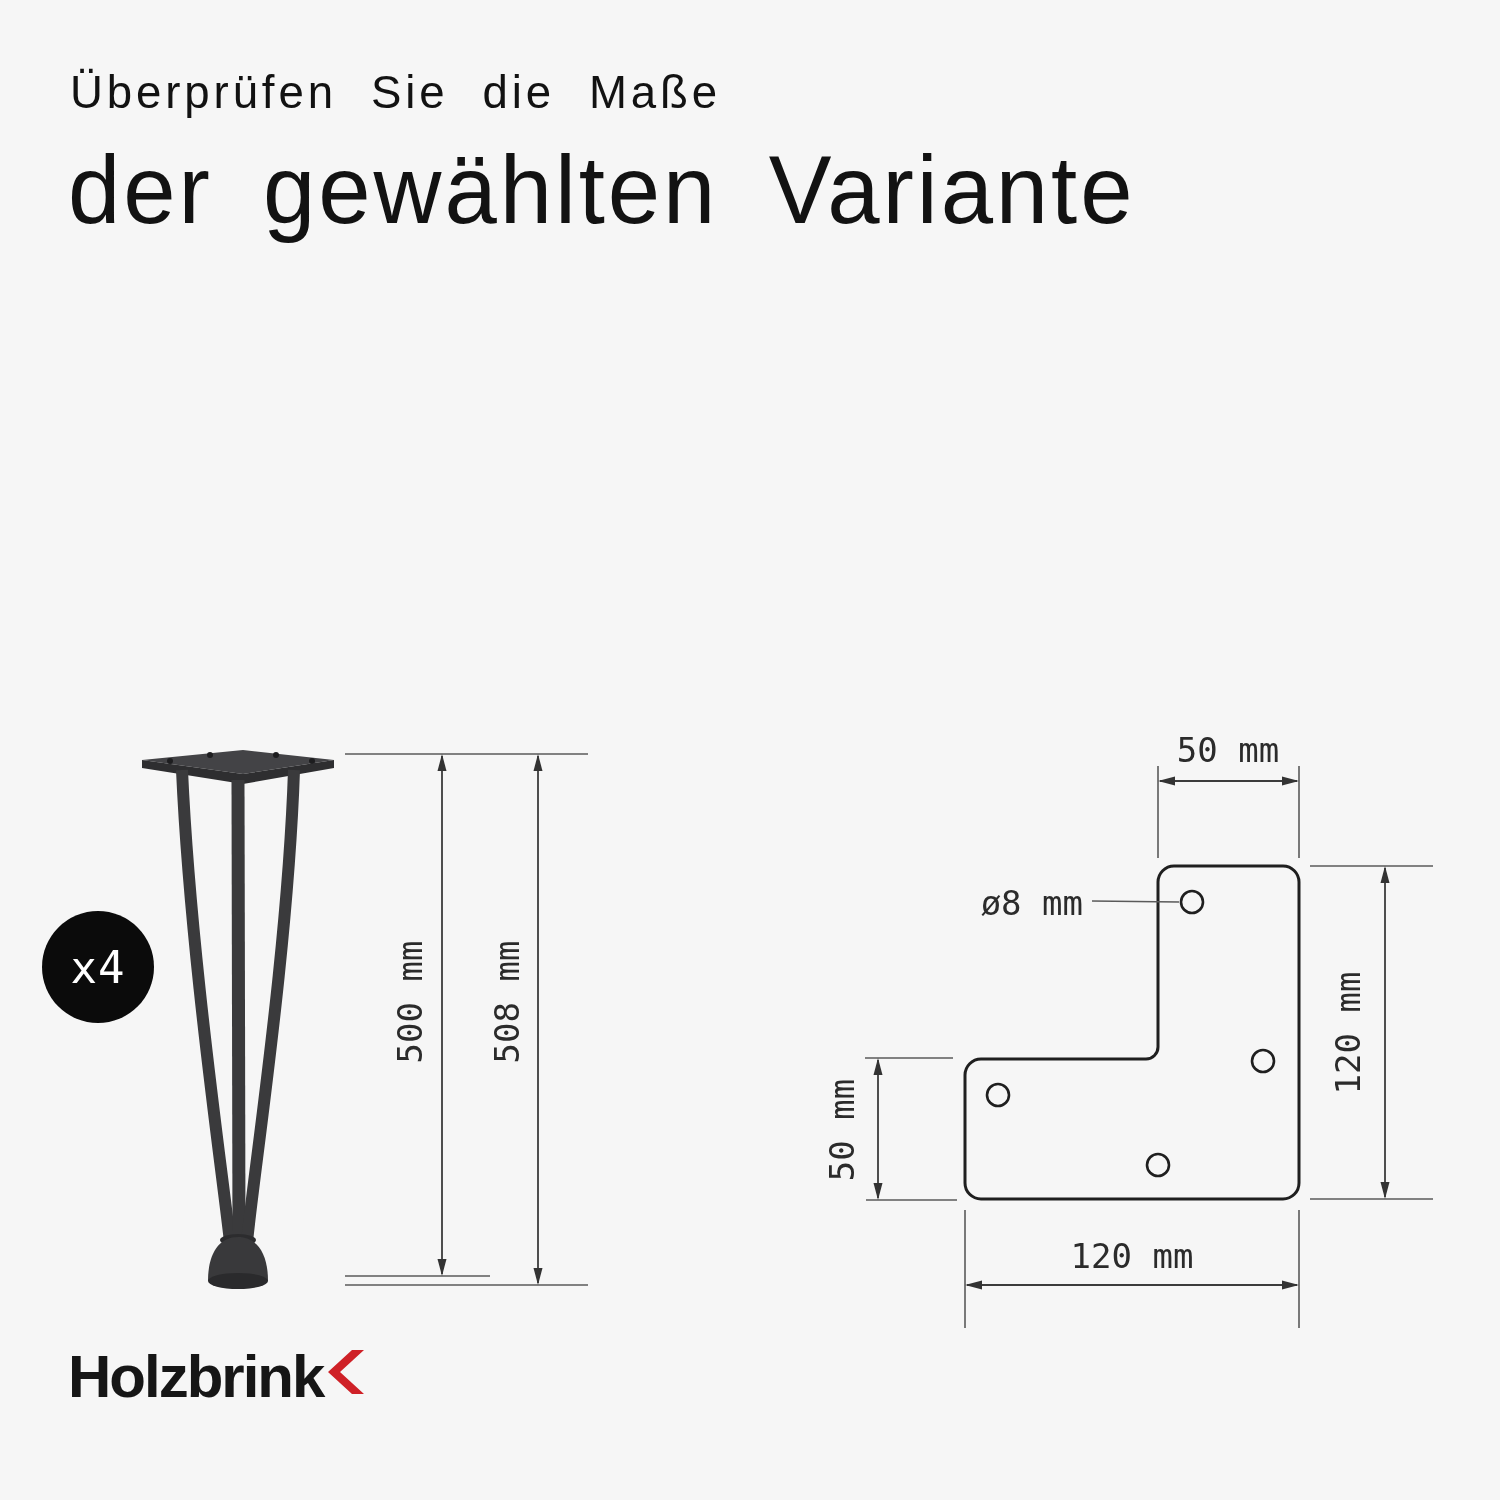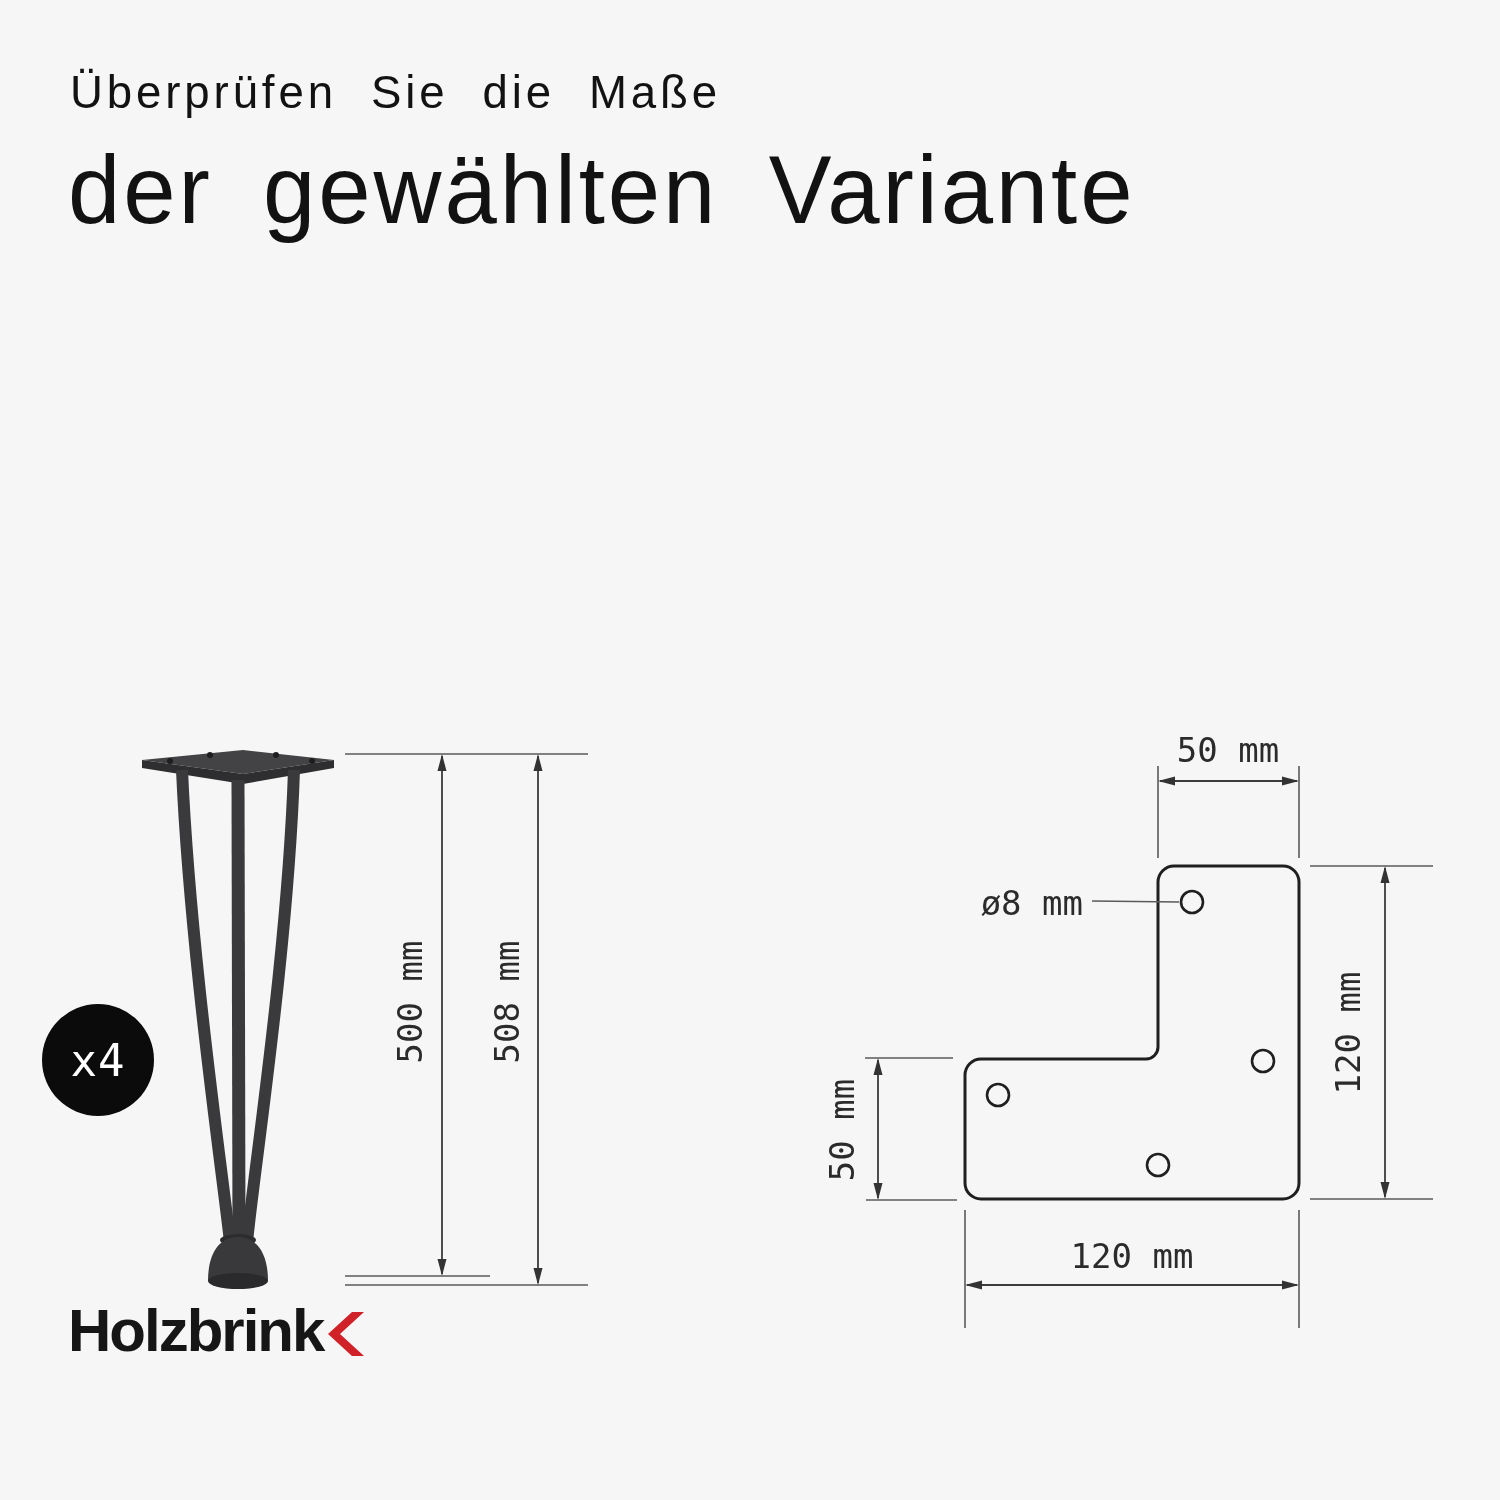--- a/index.html
+++ b/index.html
@@ -19,42 +19,42 @@
   }
   .title-line2{
     left:68px;top:134px;
     font-size:97px;color:#121212;font-weight:400;
     letter-spacing:3px;word-spacing:22px;white-space:nowrap;
     transform:scaleX(0.97);transform-origin:left top;
   }
 
   
   .qty-badge{
-    left:42px;top:1004px;width:112px;height:112px;border-radius:50%;
+    left:42px;top:911px;width:112px;height:112px;border-radius:50%;
     background:#0b0b0b;display:flex;align-items:center;justify-content:center;
   }
   .qty-badge span{
     color:#ffffff;font-size:44px;font-family:"DejaVu Sans Mono", monospace;
     letter-spacing:1px;
   }
 
   
   .dim-text{
     font-family:"DejaVu Sans Mono", monospace;
     font-size:34px;fill:#2b2b2b;
   }
   svg .thin{stroke:#5a5a5a;stroke-width:1.6;fill:none;}
   svg .dimline{stroke:#3c3c3c;stroke-width:1.8;fill:none;}
   svg .arrow{fill:#333333;stroke:none;}
   svg .outline{stroke:#1f1f1f;stroke-width:3;fill:none;}
   svg .hole{stroke:#1f1f1f;stroke-width:2.6;fill:none;}
 
   
   .logo{
-    left:68px;top:1296px;display:flex;align-items:center;
+    left:68px;top:1342px;display:flex;
   }
   .logo .logo-text{
     font-size:60px;font-weight:bold;color:#161616;letter-spacing:-2px;
     font-family:"Liberation Sans", sans-serif;
   }
   .logo svg{margin-left:5px;margin-top:6px;}
 </style>
 </head>
 <body>
 

